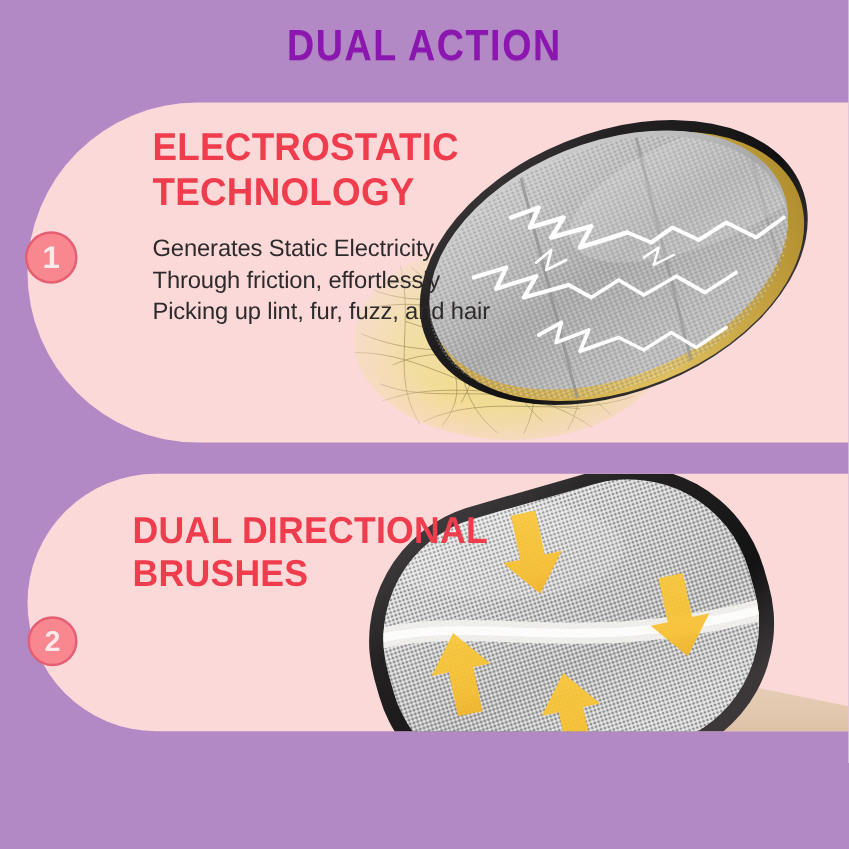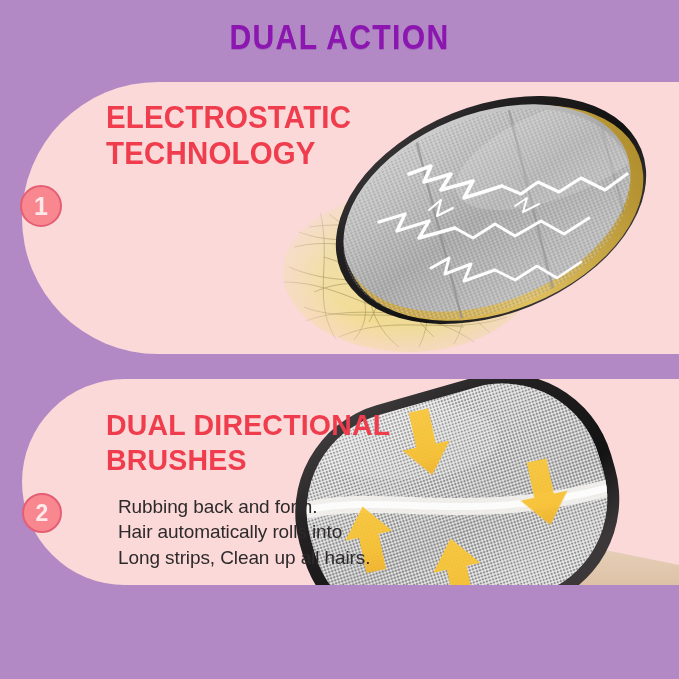--- a/index.html
+++ b/index.html
@@ -59,21 +59,21 @@
     width: 100%;
     height: 100%;
   }
 
   
   .card-text {
     position: absolute;
     left: 84px;
     z-index: 6;
   }
-  .card-1 .card-text { top: 18px; }
+  .card-1 .card-text { top: 18px; margin-left: 16px; }
   .card-2 .card-text { top: 28px; }
 
   .card-heading {
     font-family: "Liberation Sans", sans-serif;
     font-weight: 700;
     font-size: 31px;
     line-height: 1.17;
     color: #ef3d4e;
     letter-spacing: 0.2px;
     text-transform: uppercase;
@@ -254,20 +254,23 @@
             <path d="M236 188 L 256 198 L 278 184 L 298 196 L 322 180" stroke-width="2.7"></path>
             <path d="M170 128 L 182 118 L 178 134 L 194 126" stroke-width="2.2"></path>
             <path d="M256 124 L 268 116 L 264 130 L 280 122" stroke-width="2"></path>
           </g>
         </g>
       </svg>
 
       <div class="card-text">
         <h2 class="card-heading">ELECTROSTATIC
 TECHNOLOGY</h2>
+        <div class="card-body">Generates Static Electricity
+Through friction, effortlessly
+Picking up lint, fur, fuzz, and hair</div>
       </div>
     </div>
   </div>
 
   <div class="card card-2">
     <div class="card-inner">
 
       <svg class="photo2" viewBox="0 0 400 274" preserveAspectRatio="none">
         <defs>
           <linearGradient id="rimGrad2" x1="0" y1="0" x2="0.5" y2="1">
@@ -334,23 +337,20 @@
             <g transform="translate(150,164) rotate(-12)">
               <path d="M22 0 L 46 30 L 32 30 L 32 66 L 12 66 L 12 30 L -2 30 Z"></path>
             </g>
           </g>
         </g>
       </svg>
 
       <div class="card-text">
         <h2 class="card-heading">DUAL DIRECTIONAL
 BRUSHES</h2>
-        <div class="card-body">Rubbing back and forth.
-Hair automatically rolls into
-Long strips, Clean up all hairs.</div>
       </div>
     </div>
   </div>
 
   <div class="badge badge-1">1</div>
   <div class="badge badge-2">2</div>
 
 </div>
 
 </body></html>

